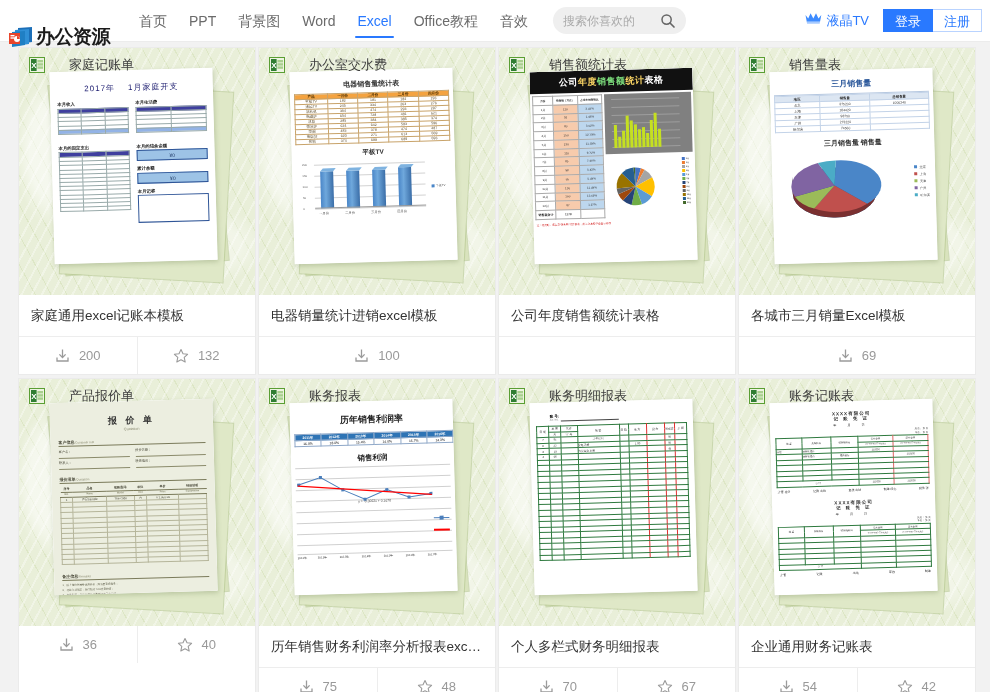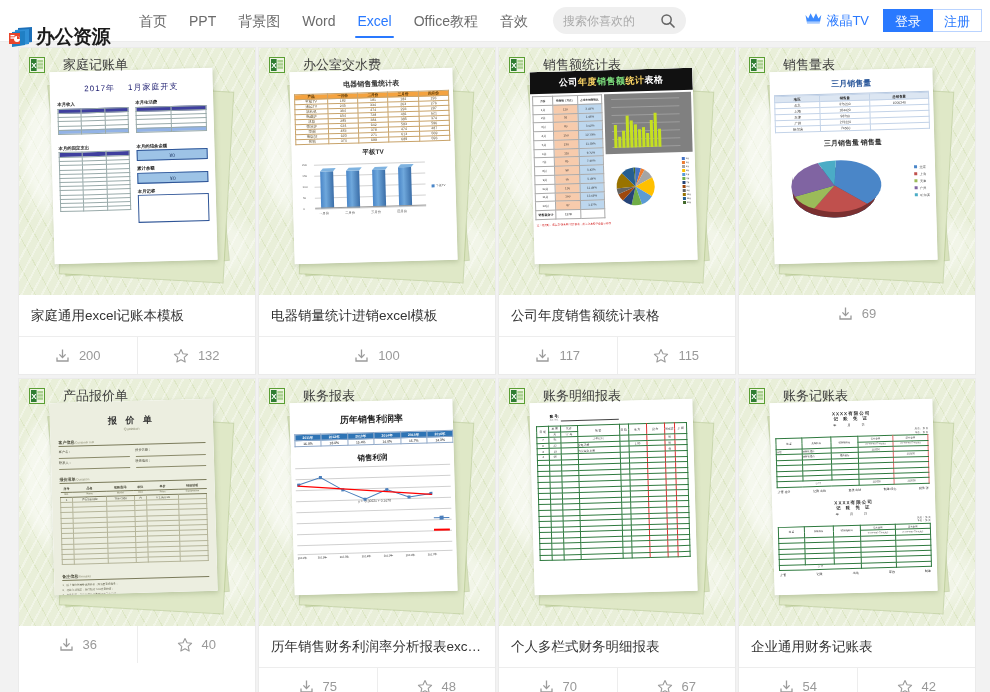--- a/index.html
+++ b/index.html
@@ -90,21 +90,21 @@
       repeating-linear-gradient(118deg, rgba(255,255,255,.35) 0 2px, rgba(255,255,255,0) 2px 9px),
       repeating-linear-gradient(62deg, rgba(173,196,120,.20) 0 1px, rgba(173,196,120,0) 1px 14px),
       #e9efd9;
   }
   .card-head {
     position: absolute; top: 8px; left: 10px;
     display: flex; align-items: center; z-index: 6;
   }
   .xls-icon { width: 16px; height: 16px; flex: 0 0 auto; }
   .card-head-label {
-    font-size: 13px; color: #3d3d3d; margin-left: 18px; white-space: nowrap;
+    font-size: 13px; color: #3d3d3d; margin-left: 24px; white-space: nowrap;
   }
 
   
   .sheet-back {
     position: absolute; z-index: 1;
     background: #d9e3bd;
     box-shadow: 0 0 0 1px rgba(170,190,130,.5);
   }
   .sheet-b1 { left: 38px; top: 30px; width: 163px; height: 190px; transform: rotate(-5.5deg); }
   .sheet-b2 { left: 46px; top: 40px; width: 163px; height: 190px; transform: rotate(3.2deg); background:#dfe8c7; }
@@ -822,40 +822,20 @@
                     </div>
                 </div>
               </div>
             </div>
           </div>
           <div class="c3-note">注：使用时，请点击“销售额”打开图表，所示文本框中会显示内容</div>
         </div>
       </div>
     </div>
     <div class="card-title">公司年度销售额统计表格</div>
-    <div class="card-stats">
-      <div class="stat">
-        <span class="stat-icon">
-            <svg width="15" height="15" viewBox="0 0 15 15">
-              <line x1="7.5" y1="1.5" x2="7.5" y2="9" stroke="#9a9a9a" stroke-width="1.3"></line>
-              <path d="M4.4 6.4 L7.5 9.5 L10.6 6.4" fill="none" stroke="#9a9a9a" stroke-width="1.3"></path>
-              <path d="M2 9.6 L2 13 L13 13 L13 9.6" fill="none" stroke="#9a9a9a" stroke-width="1.3"></path>
-            </svg>
-          </span>
-        <span>117</span>
-      </div>
-      <div class="stat">
-        <span class="stat-icon">
-            <svg width="16" height="16" viewBox="0 0 16 16">
-              <path d="M8 1.6 L10 5.8 L14.6 6.3 L11.2 9.4 L12.2 14 L8 11.7 L3.8 14 L4.8 9.4 L1.4 6.3 L6 5.8 Z" fill="none" stroke="#9a9a9a" stroke-width="1.1" stroke-linejoin="round"></path>
-            </svg>
-          </span>
-        <span>115</span>
-      </div>
-    </div>
   </div>
 
   <div class="card">
     <div class="preview">
       <div class="card-head">
         <span class="xls-icon">
           <svg width="16" height="16" viewBox="0 0 16 16">
               <rect x=".5" y=".5" width="15" height="15" fill="#eef4e2" stroke="#5a9e33"></rect>
               <rect x="2" y="2" width="5.6" height="12" fill="#2f7d32"></rect>
               <text x="4.8" y="11.3" font-size="8" font-weight="bold" fill="#fff" text-anchor="middle" font-family="Liberation Sans">X</text>
@@ -940,20 +920,21 @@
                 </div>
               <div>
                   <i style="background:#4bacc6"></i>
                   <span>哈尔滨</span>
                 </div>
             </div>
           </div>
         </div>
       </div>
     </div>
+    <div class="card-title">各城市三月销量Excel模板</div>
     <div class="card-stats">
       <div class="stat">
         <span class="stat-icon">
             <svg width="15" height="15" viewBox="0 0 15 15">
               <line x1="7.5" y1="1.5" x2="7.5" y2="9" stroke="#9a9a9a" stroke-width="1.3"></line>
               <path d="M4.4 6.4 L7.5 9.5 L10.6 6.4" fill="none" stroke="#9a9a9a" stroke-width="1.3"></path>
               <path d="M2 9.6 L2 13 L13 13 L13 9.6" fill="none" stroke="#9a9a9a" stroke-width="1.3"></path>
             </svg>
           </span>
         <span>69</span>

